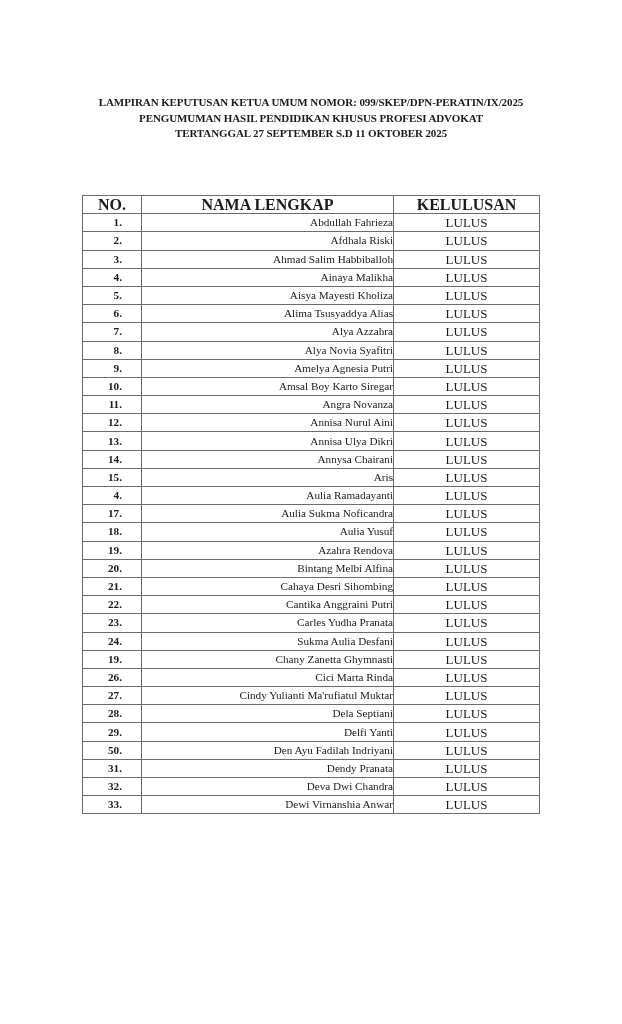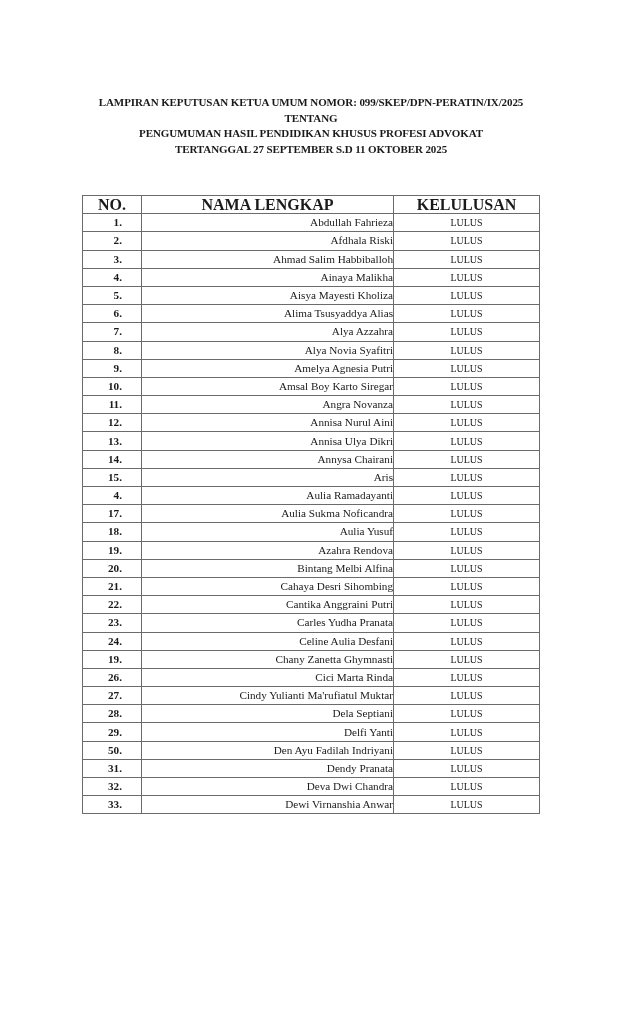--- a/index.html
+++ b/index.html
@@ -10,29 +10,28 @@
              font-size: 11px; line-height: 15.6px; letter-spacing: -0.1px; }
   .heading div { white-space: nowrap; }
   table { position: absolute; left: 82px; top: 195px; width: 457px;
           border-collapse: collapse; table-layout: fixed;
           font-family: "Liberation Serif", "DejaVu Serif", serif; font-size: 11.2px; }
   th, td { border: 1px solid #6b6b6b; height: 17.2px; padding: 0; line-height: 17px;
            white-space: nowrap; overflow: hidden; }
   th { font-weight: bold; text-align: center; font-size: 16px; }
   td.no { font-weight: bold; text-align: right; padding-right: 19px; }
   td.name { text-align: right; padding-left: 6px; }
-  td.status { text-align: center; font-size: 10px; }
+  td.status { text-align: center; font-size: 13px; }
   col.c1 { width: 59px; } col.c2 { width: 252px; } col.c3 { width: 146px; }
 </style>
 </head>
 <body>
 
 <div class="heading">
   <div>LAMPIRAN KEPUTUSAN KETUA UMUM NOMOR: 099/SKEP/DPN-PERATIN/IX/2025</div>
-  <div>TENTANG</div>
   <div>PENGUMUMAN HASIL PENDIDIKAN KHUSUS PROFESI ADVOKAT</div>
   <div>TERTANGGAL 27 SEPTEMBER S.D 11 OKTOBER 2025</div>
 </div>
 
 <table>
   <colgroup>
       <col class="c1">
       <col class="c2">
       <col class="c3">
     </colgroup>
@@ -154,21 +153,21 @@
         <td class="name">Cantika Anggraini Putri</td>
         <td class="status">LULUS</td>
       </tr>
       <tr>
         <td class="no">23.</td>
         <td class="name">Carles Yudha Pranata</td>
         <td class="status">LULUS</td>
       </tr>
       <tr>
         <td class="no">24.</td>
-        <td class="name">Celine Aulia Desfani</td>
+        <td class="name">Sukma Aulia Desfani</td>
         <td class="status">LULUS</td>
       </tr>
       <tr>
         <td class="no">19.</td>
         <td class="name">Chany Zanetta Ghymnasti</td>
         <td class="status">LULUS</td>
       </tr>
       <tr>
         <td class="no">26.</td>
         <td class="name">Cici Marta Rinda</td>

